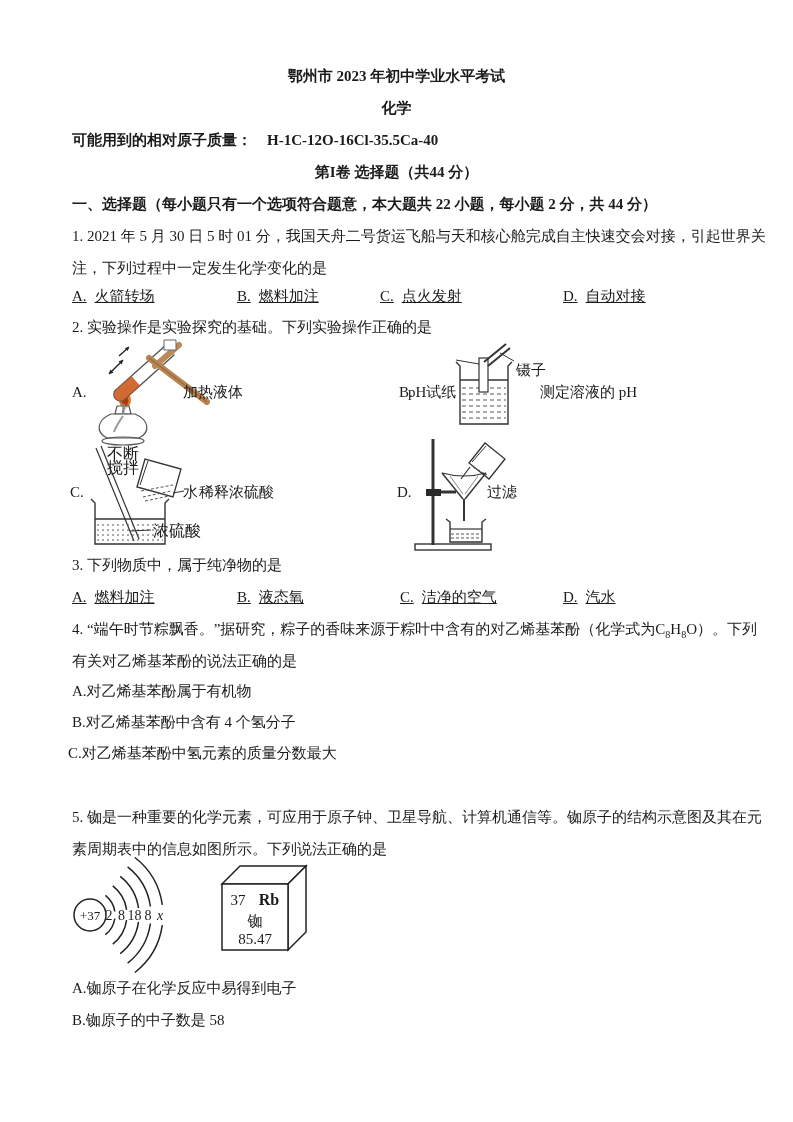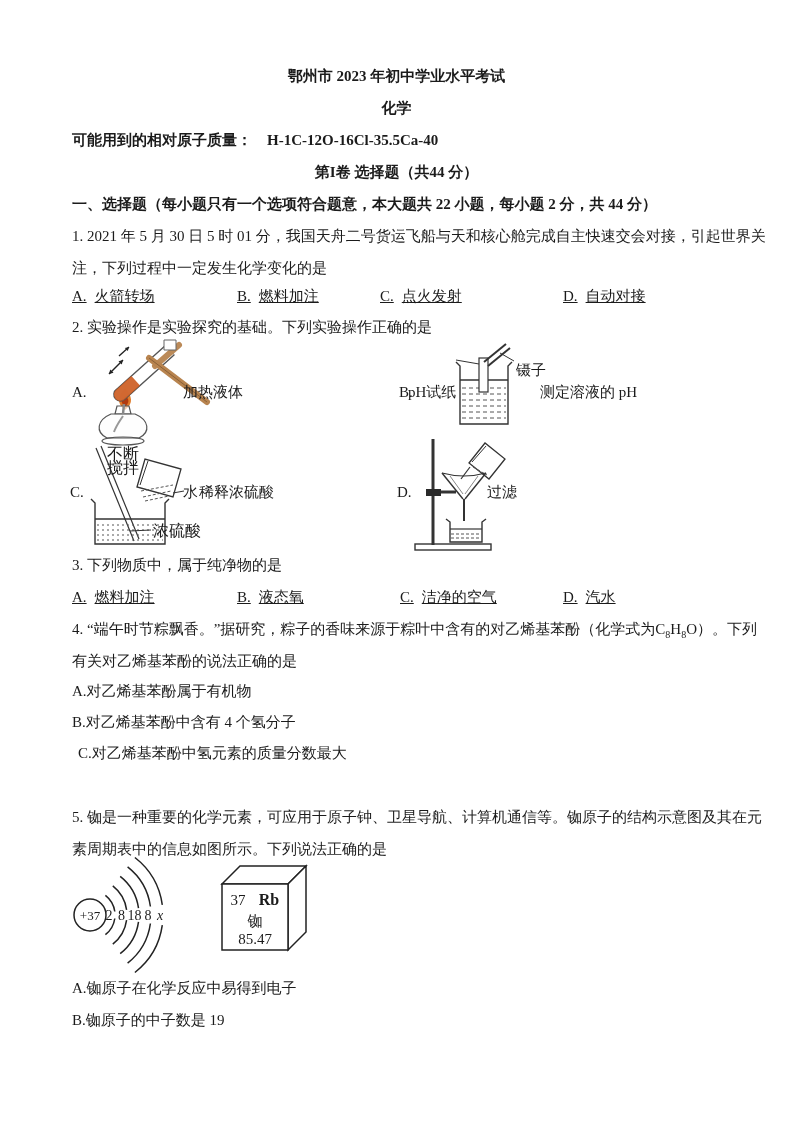--- a/index.html
+++ b/index.html
@@ -170,21 +170,21 @@
     <span class="opt" style="left:400px"><span class="lab">C.</span><span>洁净的空气</span></span>
     <span class="opt" style="left:563px"><span class="lab">D.</span><span>汽水</span></span>
   </div>
 
   <div class="line" style="top:619px;left:72px">
     <span>4. “端午时节粽飘香。”据研究，粽子的香味来源于粽叶中含有的对乙烯基苯酚（化学式为</span><span><span>C</span><sub>8</sub><span>H</span><sub>8</sub><span>O</span></span><span>）。下列</span>
   </div>
   <div class="line" style="top:681px;left:72px"><span class="lab">A.</span><span>对乙烯基苯酚属于有机物</span></div>
   <div class="line" style="top:651px;left:72px">有关对乙烯基苯酚的说法正确的是</div>
   <div class="line" style="top:712px;left:72px"><span class="lab">B.</span><span>对乙烯基苯酚中含有 4 个氢分子</span></div>
-  <div class="line" style="top:743px;left:78px"><span class="lab">C.</span><span>对乙烯基苯酚中氢元素的质量分数最大</span></div>
+  <div class="line" style="top:743px;left:68px"><span class="lab">C.</span><span>对乙烯基苯酚中氢元素的质量分数最大</span></div>
 
   <div class="line" style="top:807px;left:72px">5. 铷是一种重要的化学元素，可应用于原子钟、卫星导航、计算机通信等。铷原子的结构示意图及其在元</div>
   <div class="line" style="top:839px;left:72px">素周期表中的信息如图所示。下列说法正确的是</div>
 
   <svg class="diag" style="left:62px;top:850px" width="120" height="126" viewBox="0 -8 120 126">
     <circle cx="28" cy="57" r="16" fill="none" stroke="#222" stroke-width="1.5"></circle>
     <text x="28" y="62" font-size="13" text-anchor="middle">+37</text>
     <g fill="none" stroke="#222" stroke-width="1.5">
       <path d="M 43.4 37.3 A 25 25 0 0 1 52.8 53.5"></path>
         <path d="M 52.8 60.5 A 25 25 0 0 1 43.4 76.7"></path>
@@ -208,16 +208,16 @@
     <polygon points="8,22 26,4 92,4 74,22" fill="#ffffff" stroke="#222" stroke-width="1.5"></polygon>
     <polygon points="74,22 92,4 92,70 74,88" fill="#ffffff" stroke="#222" stroke-width="1.5"></polygon>
     <rect x="8" y="22" width="66" height="66" fill="#ffffff" stroke="#222" stroke-width="1.5"></rect>
     <text x="24" y="43" font-size="15" text-anchor="middle">37</text>
     <text x="55" y="43" font-size="16" font-weight="bold" text-anchor="middle">Rb</text>
     <text x="41" y="64" font-size="15" text-anchor="middle">铷</text>
     <text x="41" y="82" font-size="15" text-anchor="middle">85.47</text>
   </svg>
 
   <div class="line" style="top:978px;left:72px"><span class="lab">A.</span><span>铷原子在化学反应中易得到电子</span></div>
-  <div class="line" style="top:1010px;left:72px"><span class="lab">B.</span><span>铷原子的中子数是 19</span></div>
+  <div class="line" style="top:1010px;left:72px"><span class="lab">B.</span><span>铷原子的中子数是 58</span></div>
 
 
 </div>
 
 </body></html>

